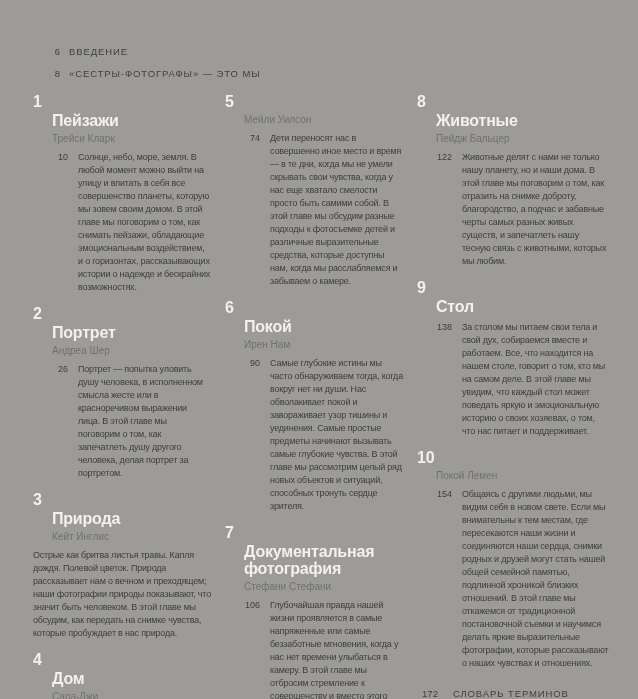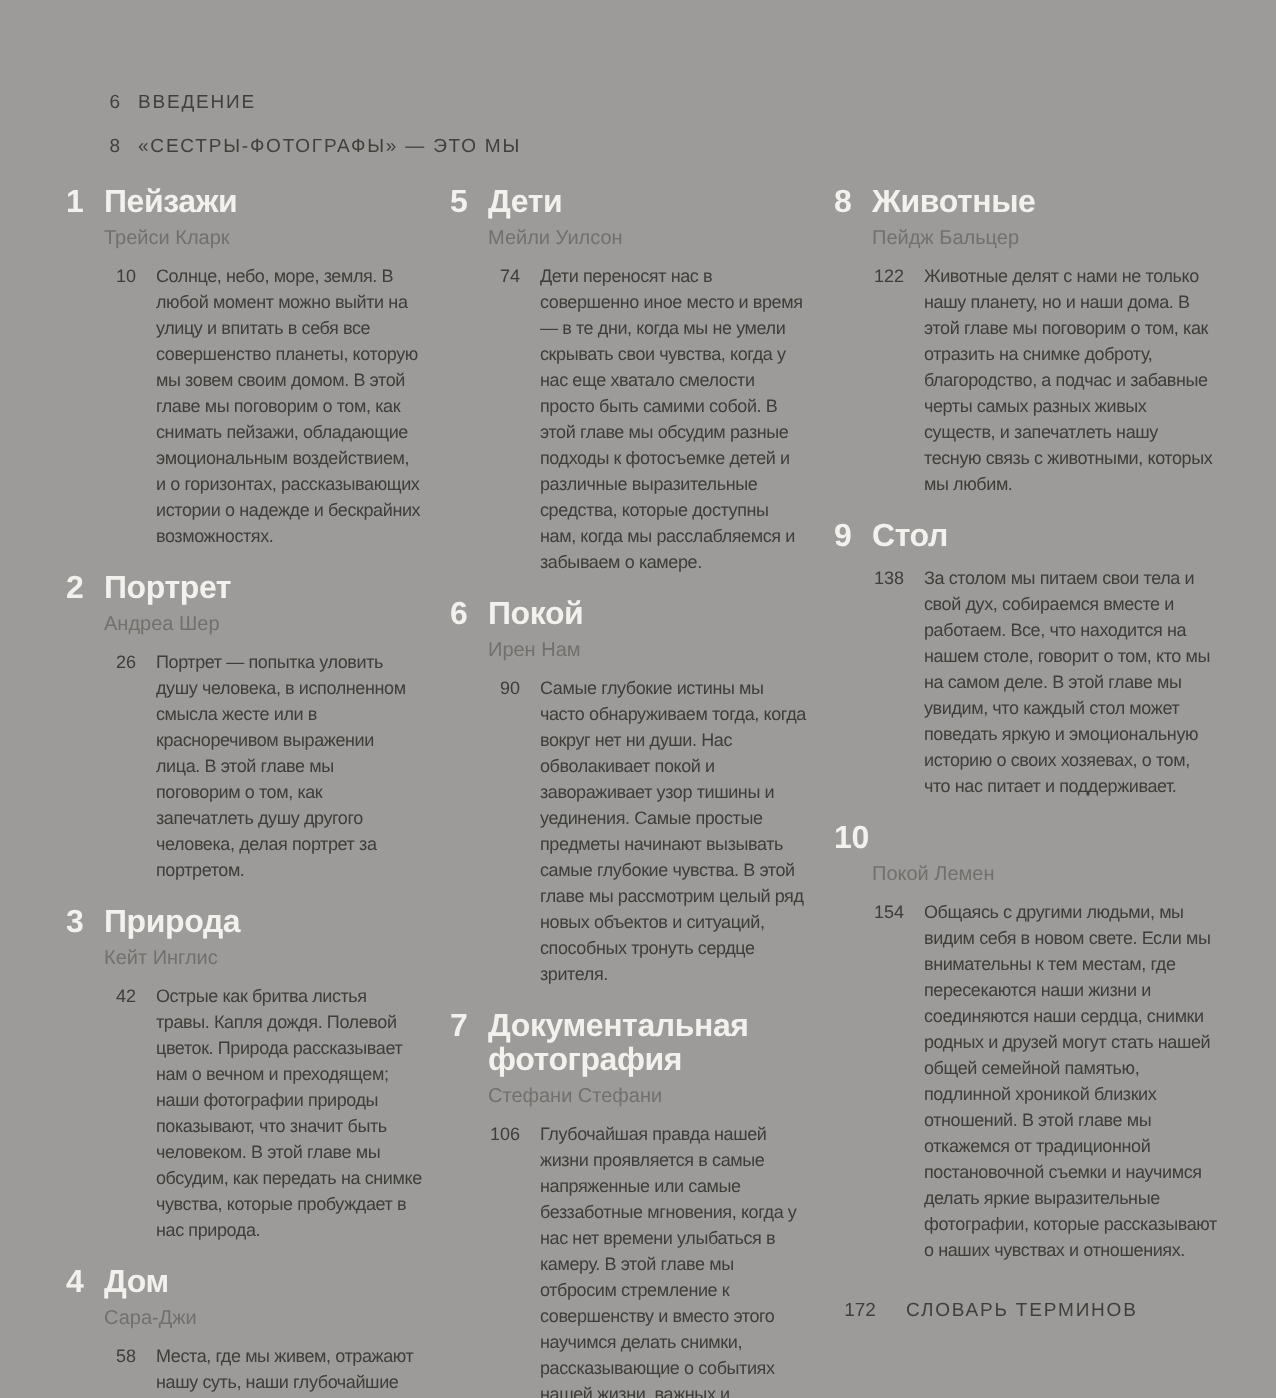--- a/index.html
+++ b/index.html
@@ -33,21 +33,21 @@
   .ch-head {
     display: flex;
     margin: 0;
     font-size: 16px;
     line-height: 17px;
     font-weight: bold;
     letter-spacing: -0.2px;
     color: #f2f1ee;
   }
   .ch-num { min-width: 13px; flex: none; margin-right: 6px; }
-  .ch-title { flex: 1; }
+  .ch-title { flex: 1; margin-top: 19px; }
   .author {
     margin: 3px 0 0 19px;
     font-size: 10px;
     line-height: 13px;
     color: #70706c;
   }
   .desc { display: flex; margin-top: 6px; }
   .pg {
     flex: none;
     width: 35px;
@@ -120,21 +120,20 @@
         </div>
       </section>
 
       <section class="chapter">
         <h2 class="ch-head">
           <span class="ch-num">3</span>
           <span class="ch-title">Природа</span>
         </h2>
         <div class="author">Кейт Инглис</div>
         <div class="desc">
-          <span class="pg">42</span>
           <p>Острые как бритва листья травы. Капля дождя. Полевой цветок. Природа рассказывает нам о вечном и преходящем; наши фотографии природы показывают, что значит быть человеком. В этой главе мы обсудим, как передать на снимке чувства, которые пробуждает в нас природа.</p>
         </div>
       </section>
 
       <section class="chapter">
         <h2 class="ch-head">
           <span class="ch-num">4</span>
           <span class="ch-title">Дом</span>
         </h2>
         <div class="author">Сара-Джи</div>
@@ -144,21 +143,20 @@
         </div>
       </section>
 
     </div>
 
     <div class="col">
 
       <section class="chapter">
         <h2 class="ch-head">
           <span class="ch-num">5</span>
-          <span class="ch-title">Дети</span>
         </h2>
         <div class="author">Мейли Уилсон</div>
         <div class="desc">
           <span class="pg">74</span>
           <p>Дети переносят нас в совершенно иное место и время — в те дни, когда мы не умели скрывать свои чувства, когда у нас еще хватало смелости просто быть самими собой. В этой главе мы обсудим разные подходы к фотосъемке детей и различные выразительные средства, которые доступны нам, когда мы расслабляемся и забываем о камере.</p>
         </div>
       </section>
 
       <section class="chapter">
         <h2 class="ch-head">

